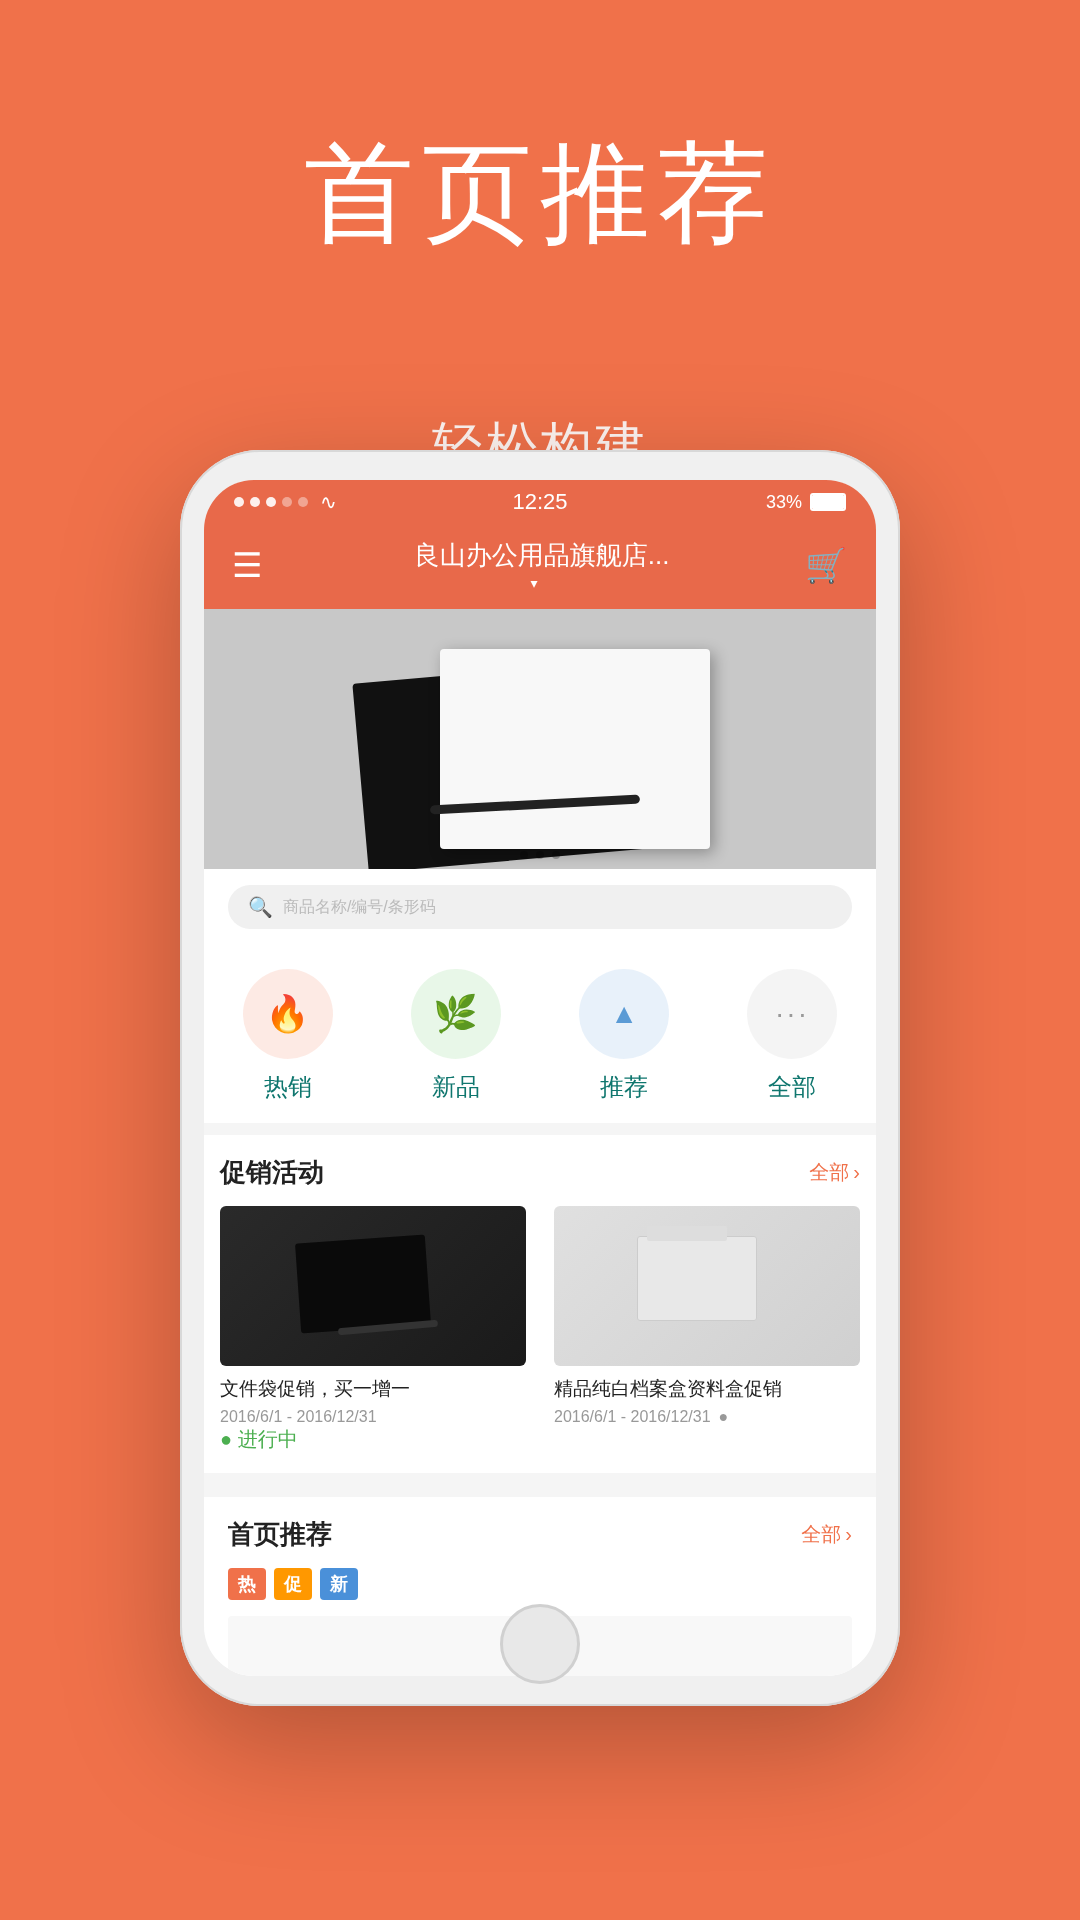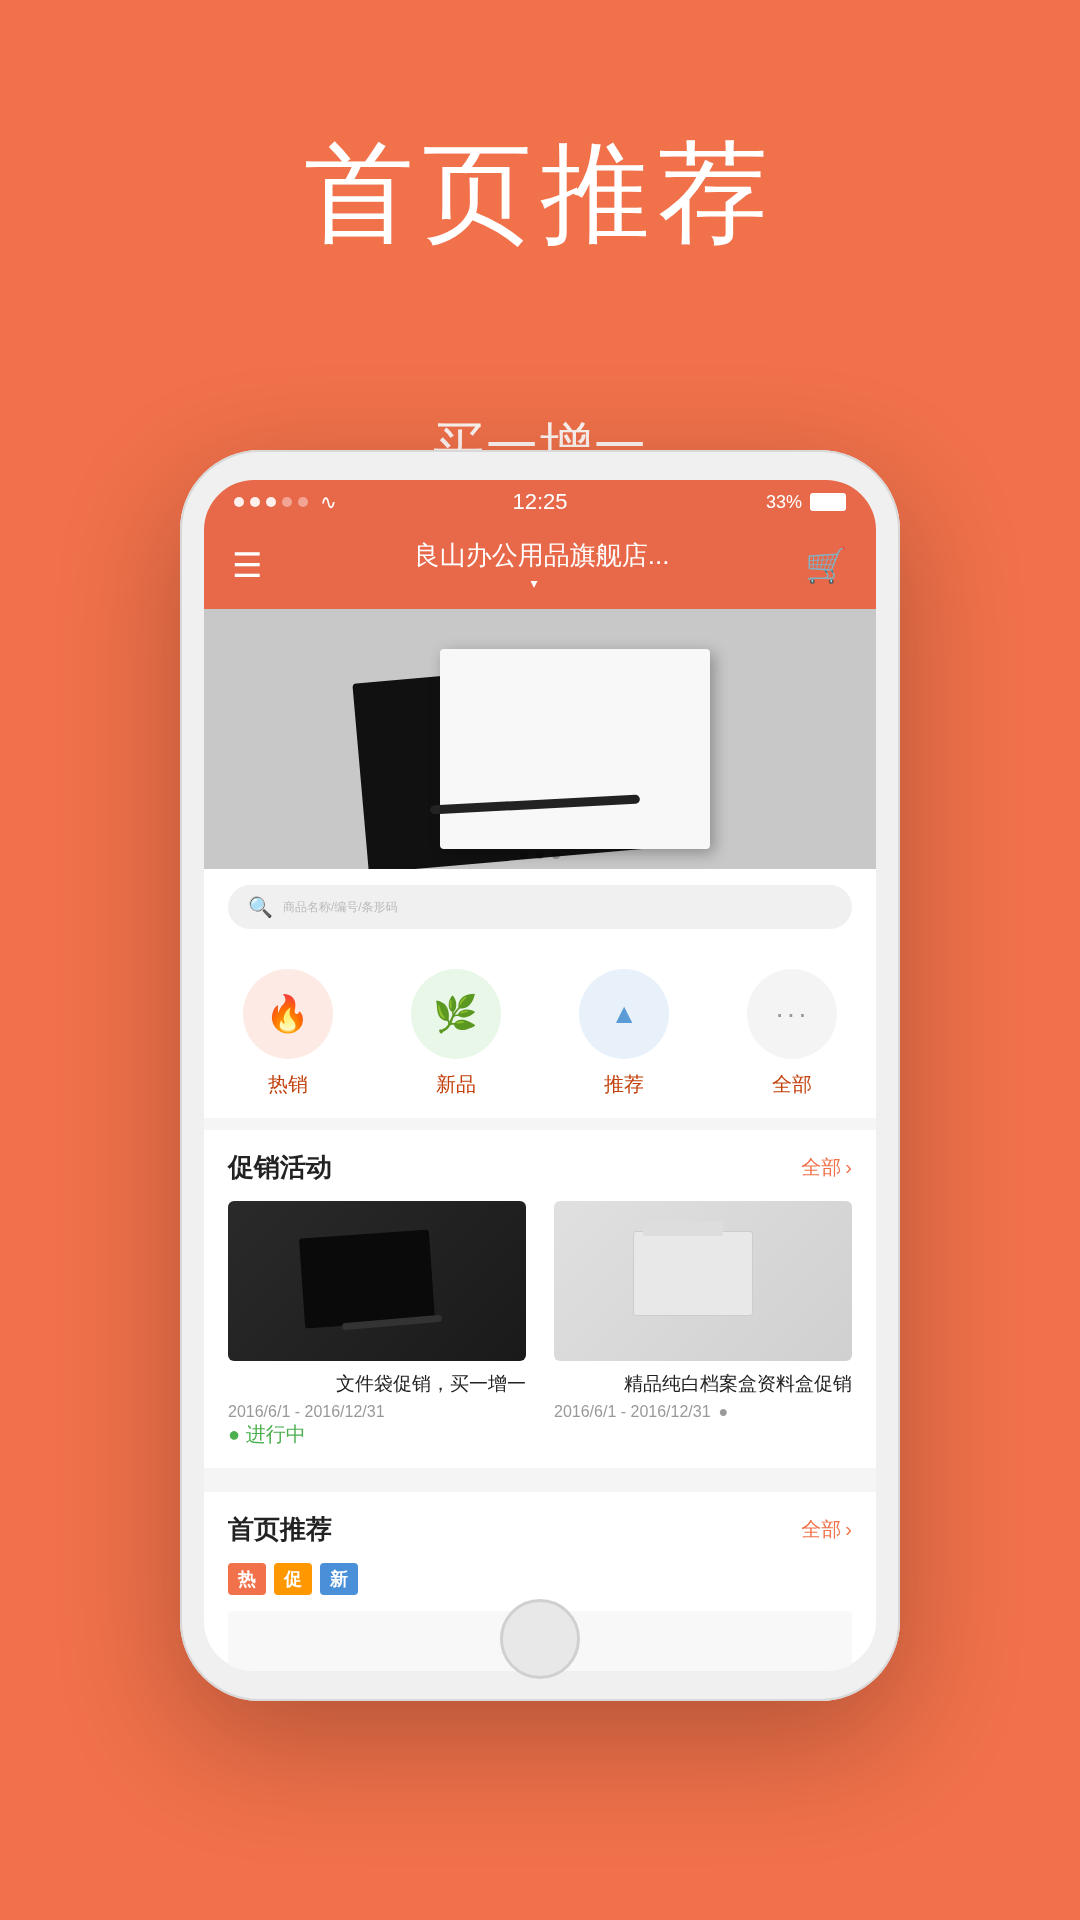--- a/index.html
+++ b/index.html
@@ -260,21 +260,21 @@
       padding: 10px 20px;
       gap: 10px;
     }
 
     .search-icon-inner {
       font-size: 20px;
       color: #999;
     }
 
     .search-placeholder-text {
-      font-size: 12px;
+      font-size: 16px;
       color: #bbb;
     }
 
     
     .categories {
       background: white;
       display: flex;
       padding: 24px 0 20px;
       justify-content: space-around;
     }
@@ -295,36 +295,35 @@
       justify-content: center;
       font-size: 36px;
     }
 
     .cat-hot { background: rgba(240,113,74,0.15); color: #F0714A; }
     .cat-new { background: rgba(100,200,100,0.15); color: #4CAF50; }
     .cat-rec { background: rgba(100,160,220,0.15); color: #4A90D9; }
     .cat-all { background: rgba(180,180,180,0.15); color: #999; }
 
     .category-label {
-      font-size: 20px;
-      color: #c2410c;
+      font-size: 24px;
+      color: #0f766e;
       font-family: Liberation Serif, serif;
     }
 
     
     .section-divider {
       height: 12px;
       background: #f5f5f5;
     }
 
     
     .promo-section {
       background: white;
-      padding: 20px 24px;
-      text-align: right;
+      padding: 20px 16px;
     }
 
     .section-header {
       display: flex;
       justify-content: space-between;
       align-items: center;
       margin-bottom: 16px;
     }
 
     .section-title {
@@ -426,21 +425,21 @@
     .badge-promo { background: #ff9800; }
     .badge-new { background: #4A90D9; }
   </style>
 </head>
 <body>
 
 <div class="hero-section">
   <h1 class="hero-title">首页推荐</h1>
   <p class="hero-subtitle">
     <br>
-    <span>买一增一</span>
+    <span>轻松构建</span>
   </p>
 </div>
 
 <div class="phone-container">
   <div class="phone-outer">
     <div class="phone-camera"></div>
     <div class="phone-speaker"></div>
 
     <div class="phone-screen">
 

